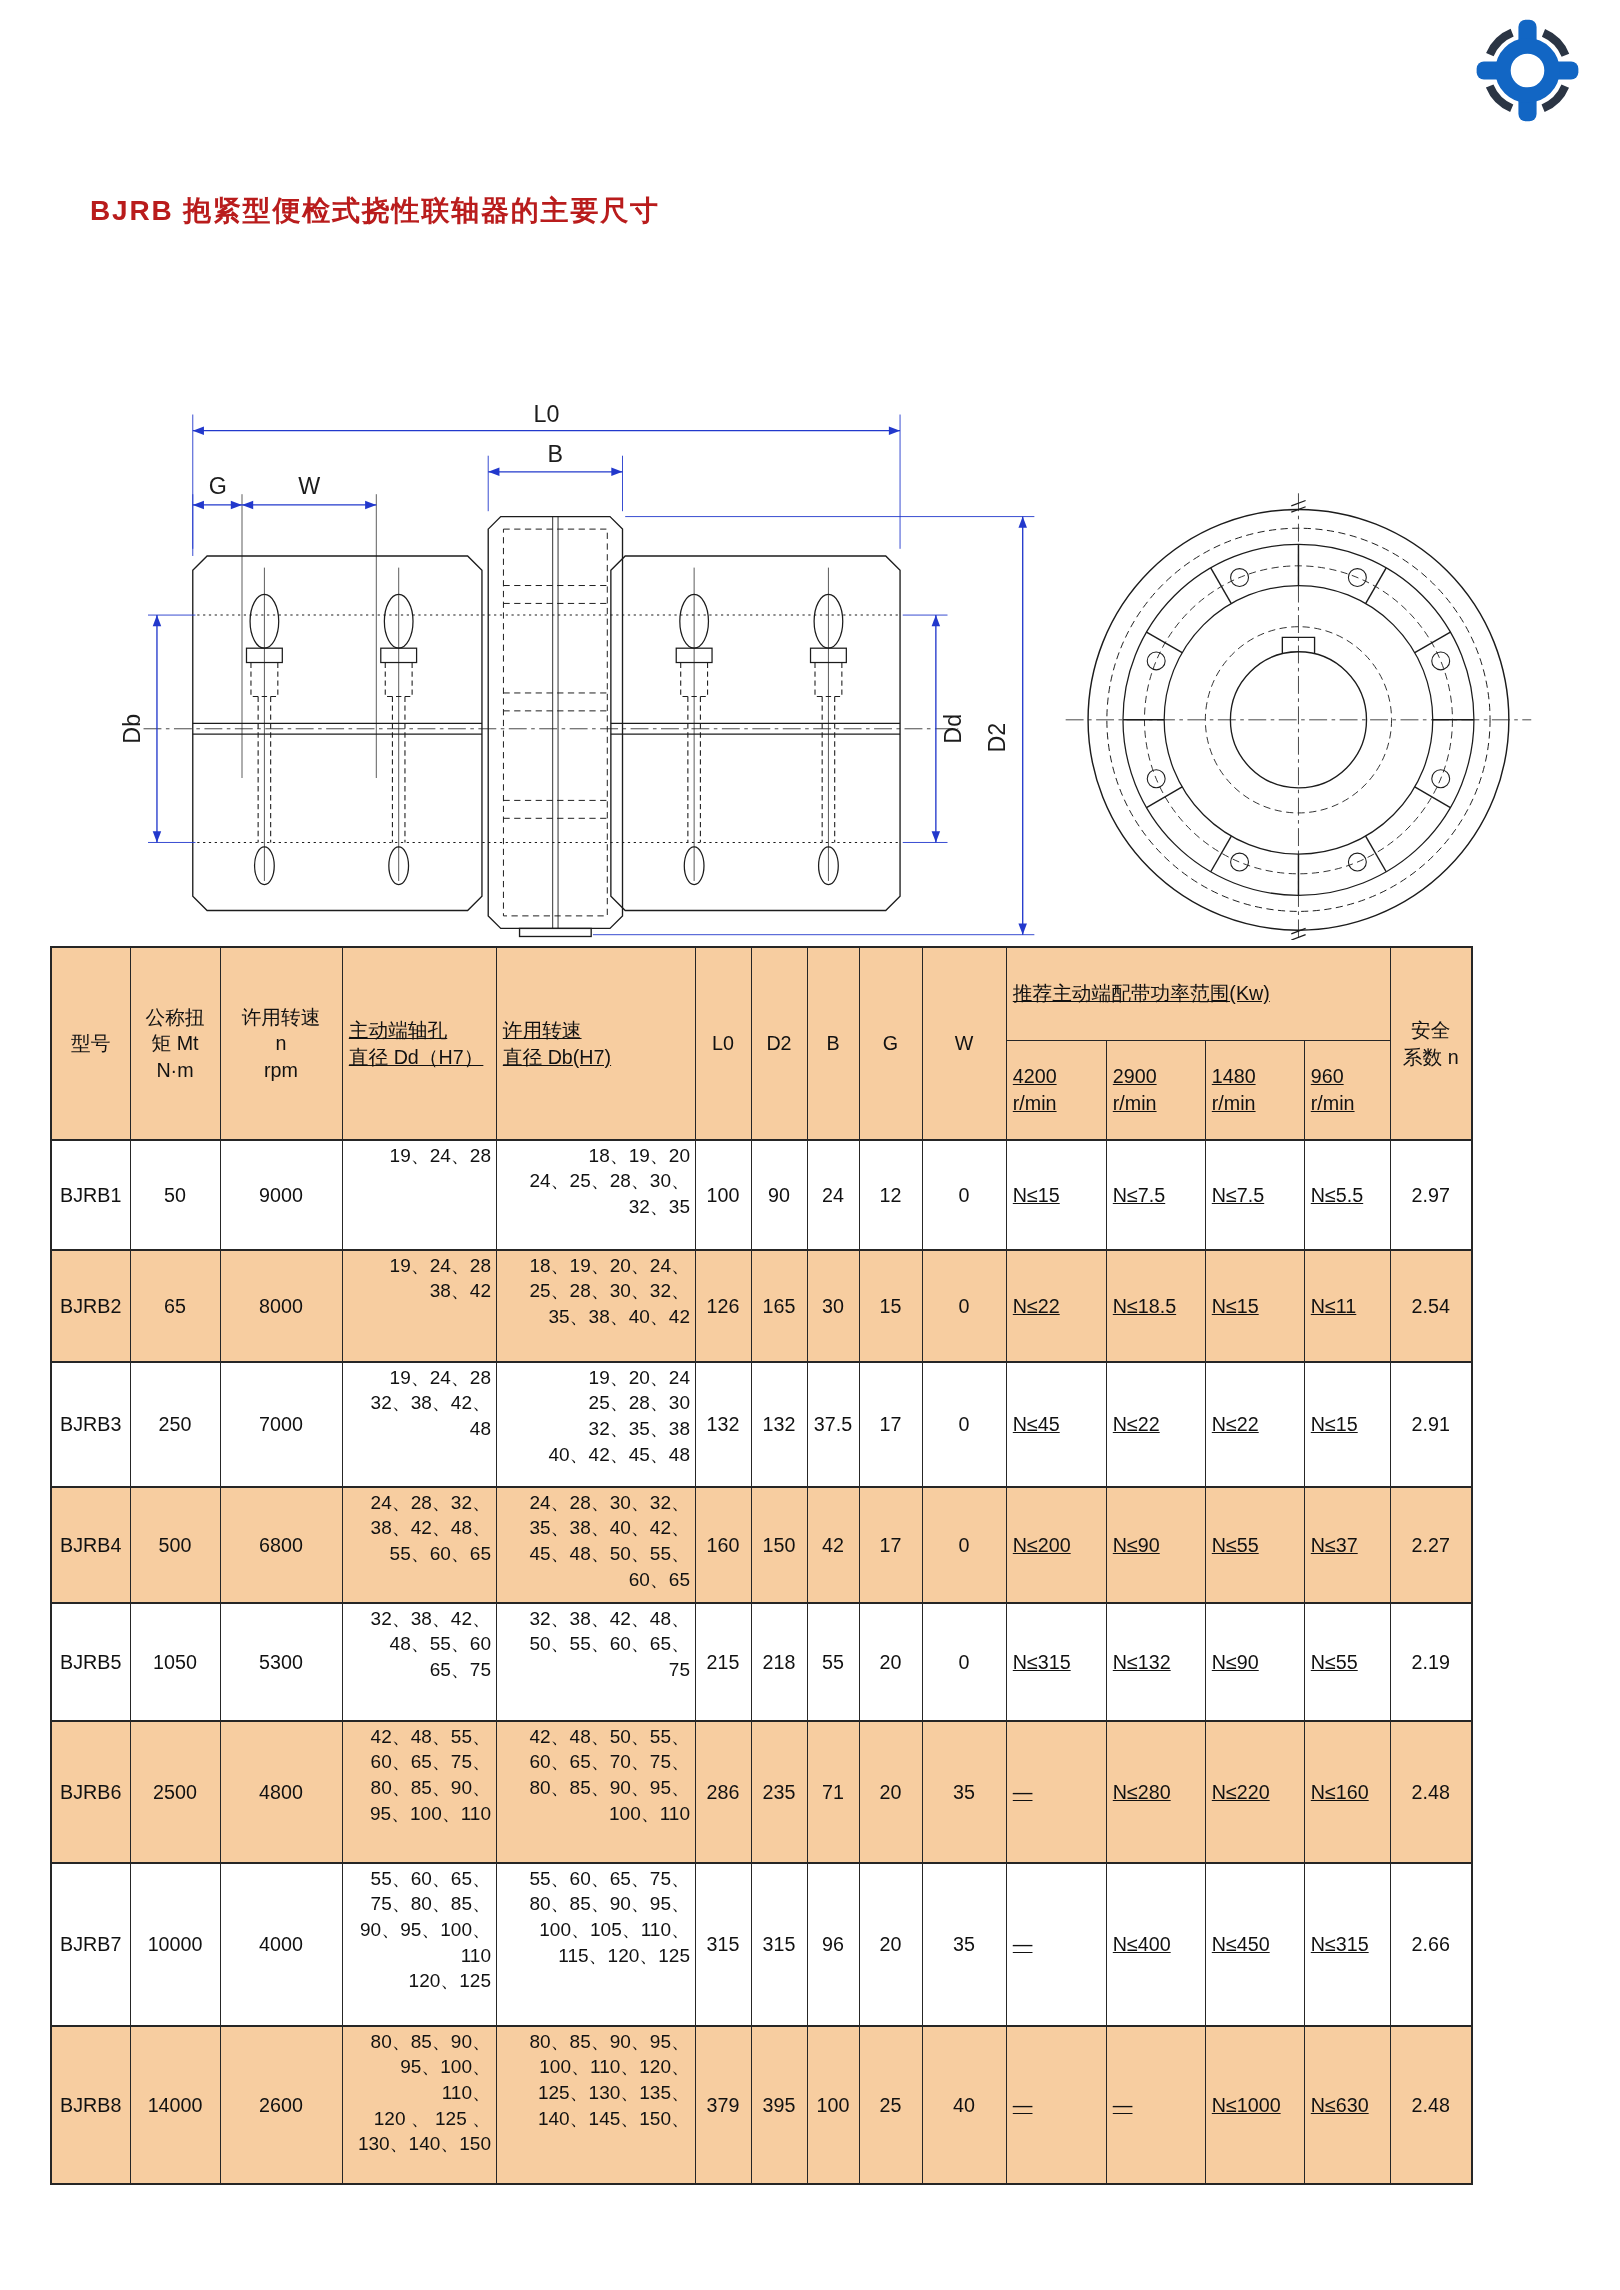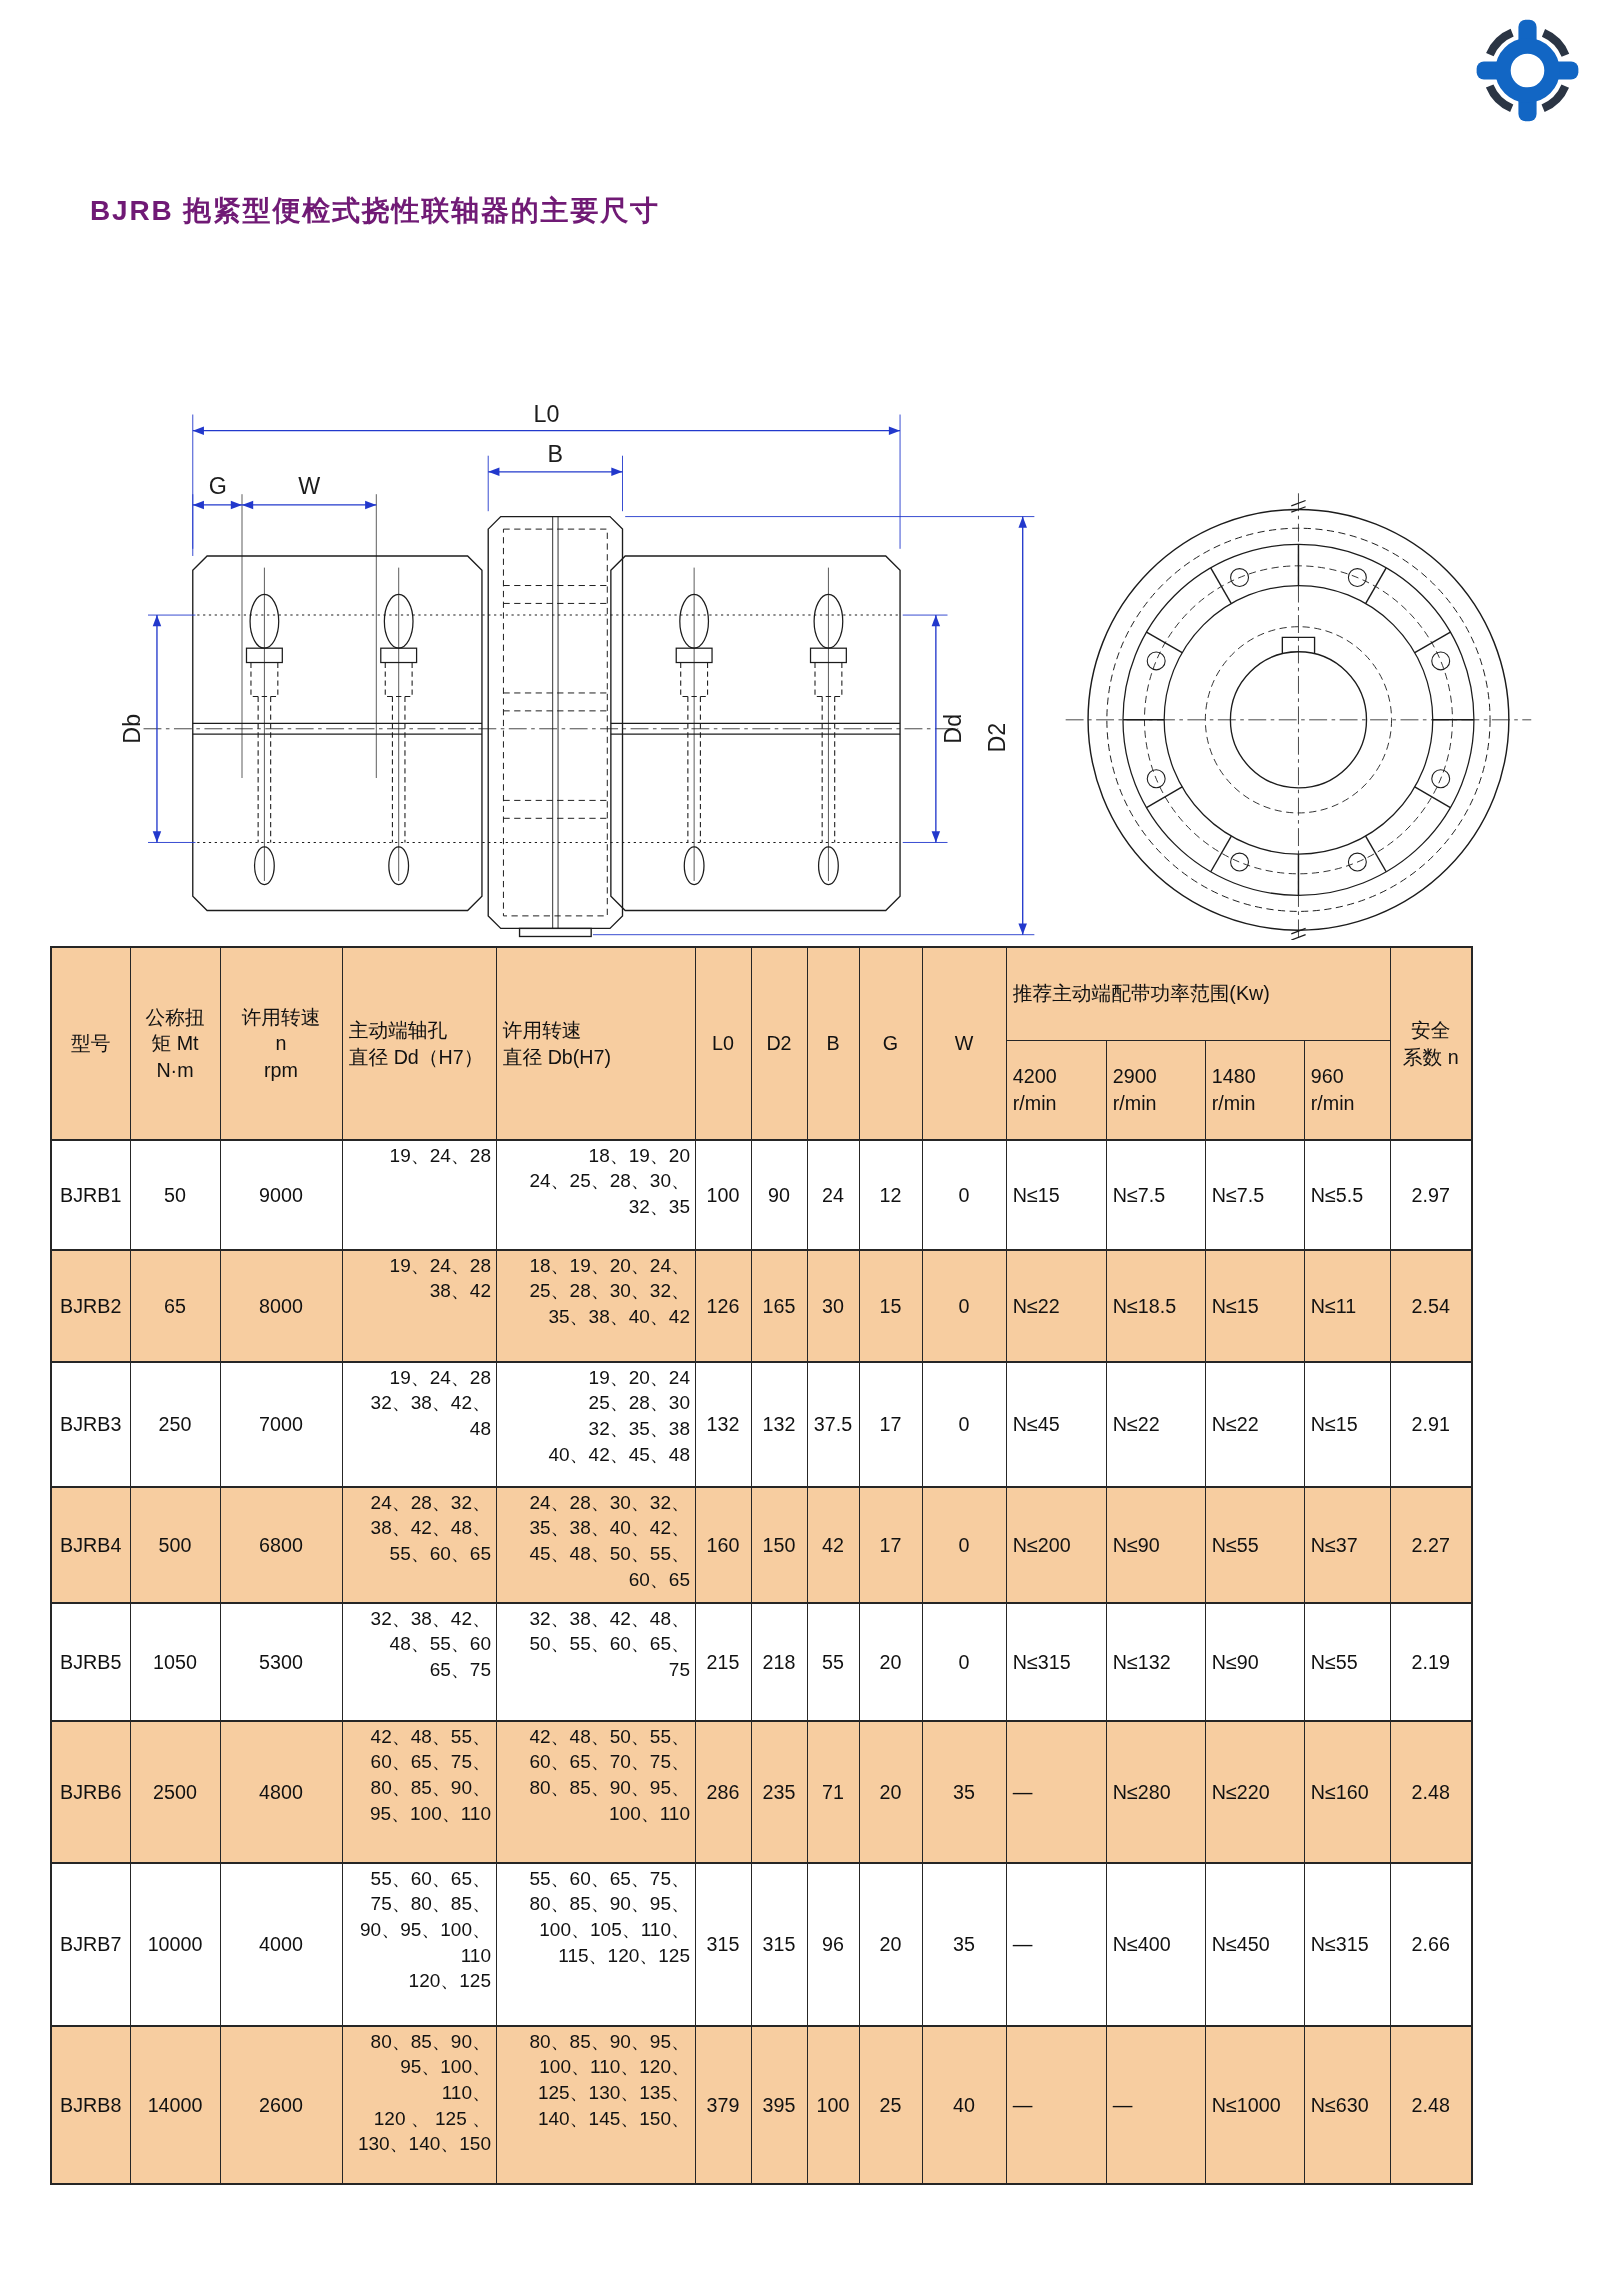--- a/index.html
+++ b/index.html
@@ -3,38 +3,38 @@
 <meta charset="utf-8">
 <style>
   html,body { margin:0; padding:0; }
   body {
     width:1620px; height:2291px; position:relative; background:#ffffff;
     font-family:"Liberation Sans", sans-serif; color:#111;
     overflow:hidden;
   }
   .title {
     position:absolute; left:90px; top:192px; margin:0;
-    font-size:28px; font-weight:700; color:#701a75; letter-spacing:1.8px;
+    font-size:28px; font-weight:700; color:#b91c1c; letter-spacing:1.8px;
   }
   .logo { position:absolute; left:1473px; top:16px; width:109px; height:109px; }
   .drawing { position:absolute; left:54px; top:240px; width:1522px; height:700px; }
 
   table.spec {
     position:absolute; left:50px; top:946px; width:1419px;
     border-collapse:collapse; table-layout:fixed; background:#fff;
     font-size:19.7px; border:2.7px solid #262626;
   }
   .spec th, .spec td {
     border:1.8px solid #262626; padding:1.8px 4.5px; font-weight:normal;
     vertical-align:middle; text-align:center; white-space:pre-line; line-height:1.35;
   }
   .spec thead th { background:#F7CDA0; }
   .spec tbody td { border-top-width:2.7px; border-bottom-width:2.7px; }
   .spec tbody tr.alt td { background:#F7CDA0; }
-  .spec .left { text-align:left; padding-left:6.3px; }
+  .spec .left { text-align:left; padding-left:6.3px;text-decoration:underline; }
   .spec .bore { text-align:right; vertical-align:top; font-size:19px; padding-left:15px; }
   .dimtxt { font-size:26px; fill:#1c1c1c; font-family:"Liberation Sans",sans-serif; }
 </style>
 </head>
 <body>
 
 <svg class="logo" viewBox="0 0 120 120" aria-hidden="true">
   <circle cx="60" cy="60" r="45" fill="none" stroke="#2B3544" stroke-width="9" stroke-dasharray="35.3 35.4" stroke-dashoffset="53"></circle>
   <g fill="#1266C4">
     <rect x="50" y="4" width="20" height="34" rx="8"></rect>

